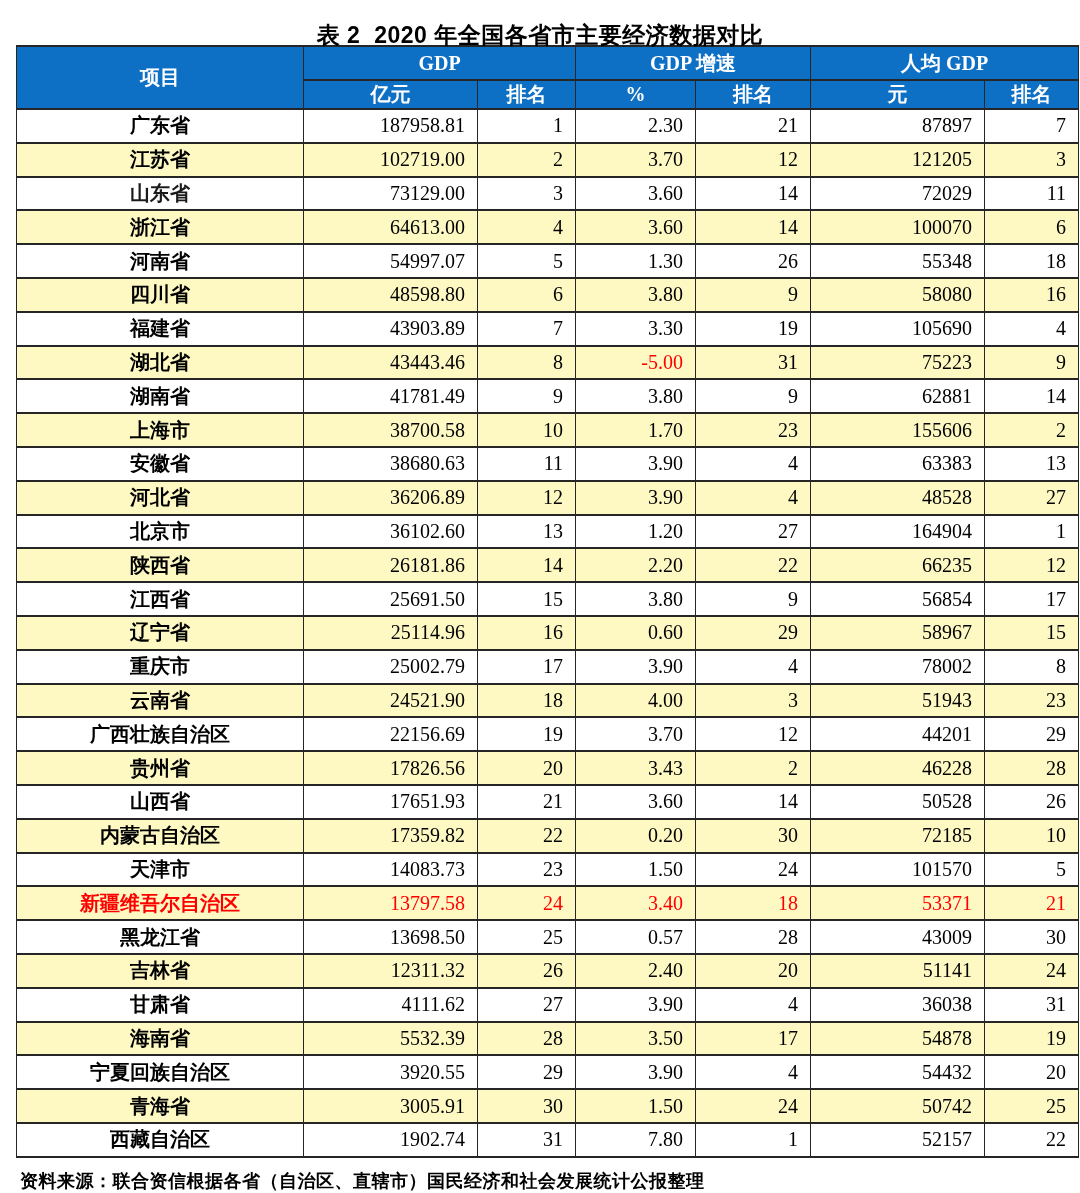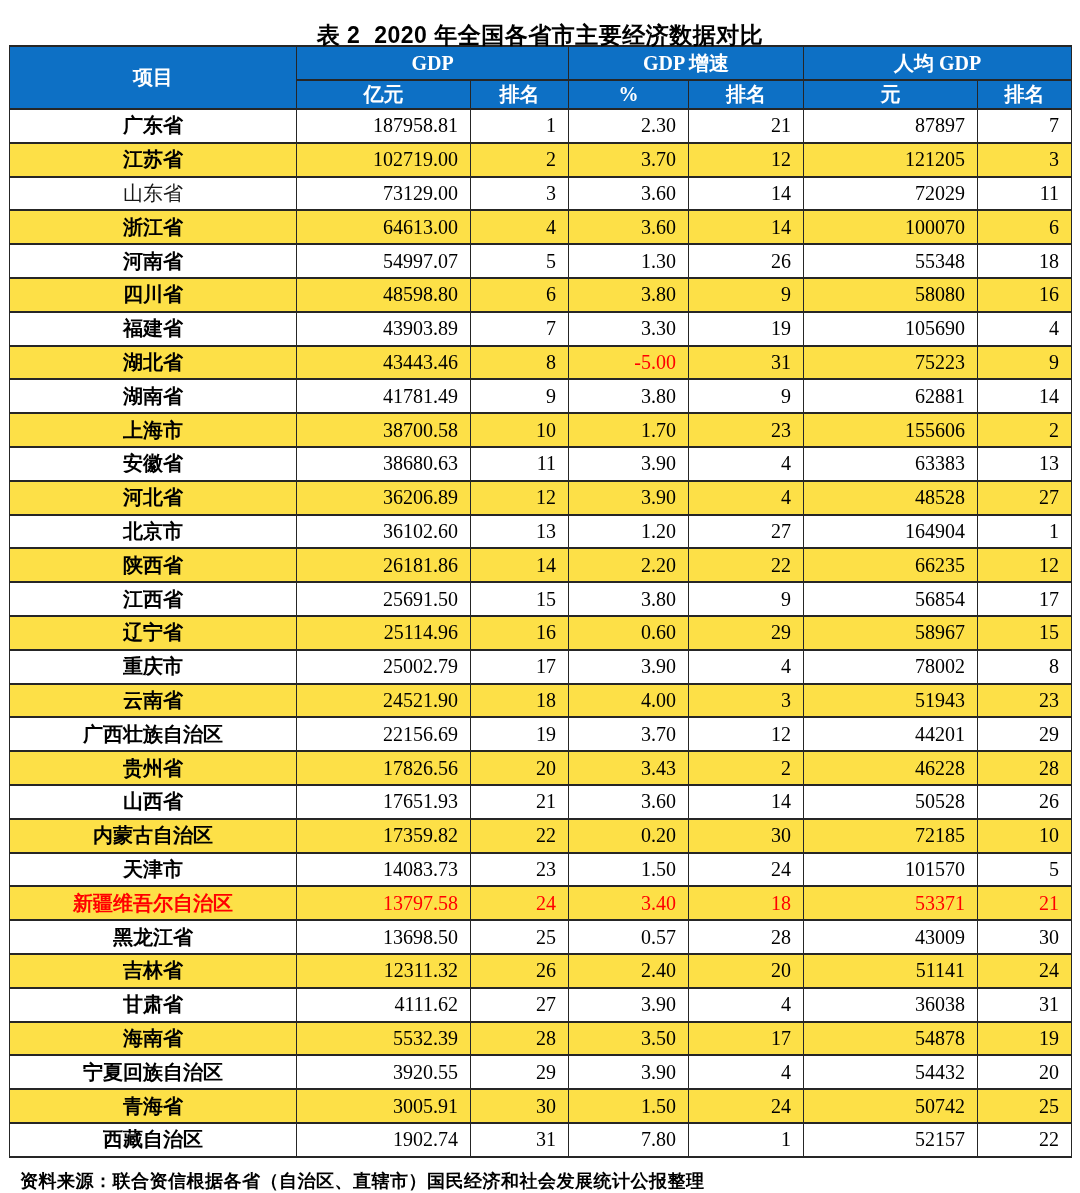--- a/index.html
+++ b/index.html
@@ -11,39 +11,39 @@
   .title {
     box-sizing: border-box;
     height: 45px; padding-top: 20px;
     text-align: center;
     font-family: "Liberation Sans", "DejaVu Sans", sans-serif;
     font-weight: 700; font-size: 23px; letter-spacing: 0.5px;
     white-space: pre;
   }
   table.econ {
     border-collapse: collapse; table-layout: fixed;
-    width: 1062px; margin-left: 9px;
+    width: 1062px; margin-left: 16px;
   }
   table.econ th, table.econ td {
     box-sizing: border-box;
     border-left: 1px solid #262626; border-right: 1px solid #262626;
     border-top: 2px solid #262626; border-bottom: 2px solid #262626;
     overflow: hidden; white-space: nowrap;
   }
   thead th {
     background: #0d70c5; color: #ffffff;
     font-weight: 700; font-size: 20px; text-align: center;
     height: 34px; padding: 0;
   }
   thead tr.sub th { height: 29px; }
   tbody td { font-size: 20px; height: 33.8px; padding: 0; }
   tbody td.num { text-align: right; padding-right: 12px; }
   tbody td.cell-name { text-align: center; font-weight: 700; }
-  tbody td.cell-name.regular { font-weight: 400; color: #1a1a1a; text-align: center; }
-  tbody tr.alt { background: #fde047; }
+  tbody td.cell-name.regular { font-weight: 700; color: #1a1a1a; text-align: center; }
+  tbody tr.alt { background: #fef9c3; }
   tbody tr.red-row td { color: #ff0000; }
   tbody td.red { color: #ff0000; }
   .source {
     font-size: 18px; padding: 11px 0 0 20px;
     font-weight: 700; letter-spacing: 0.5px;
   }
 </style>
 </head>
 <body>
 

